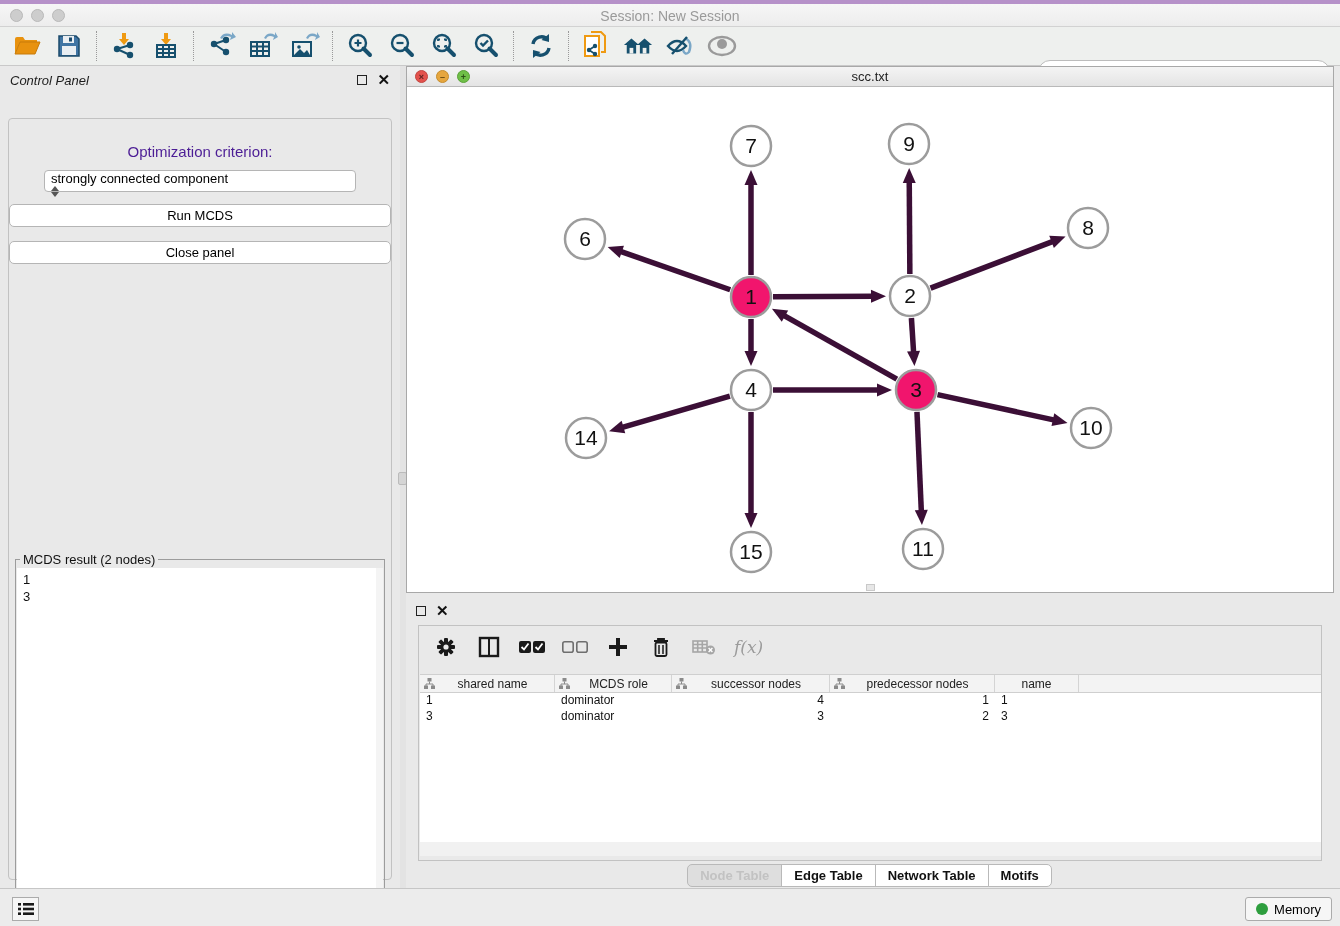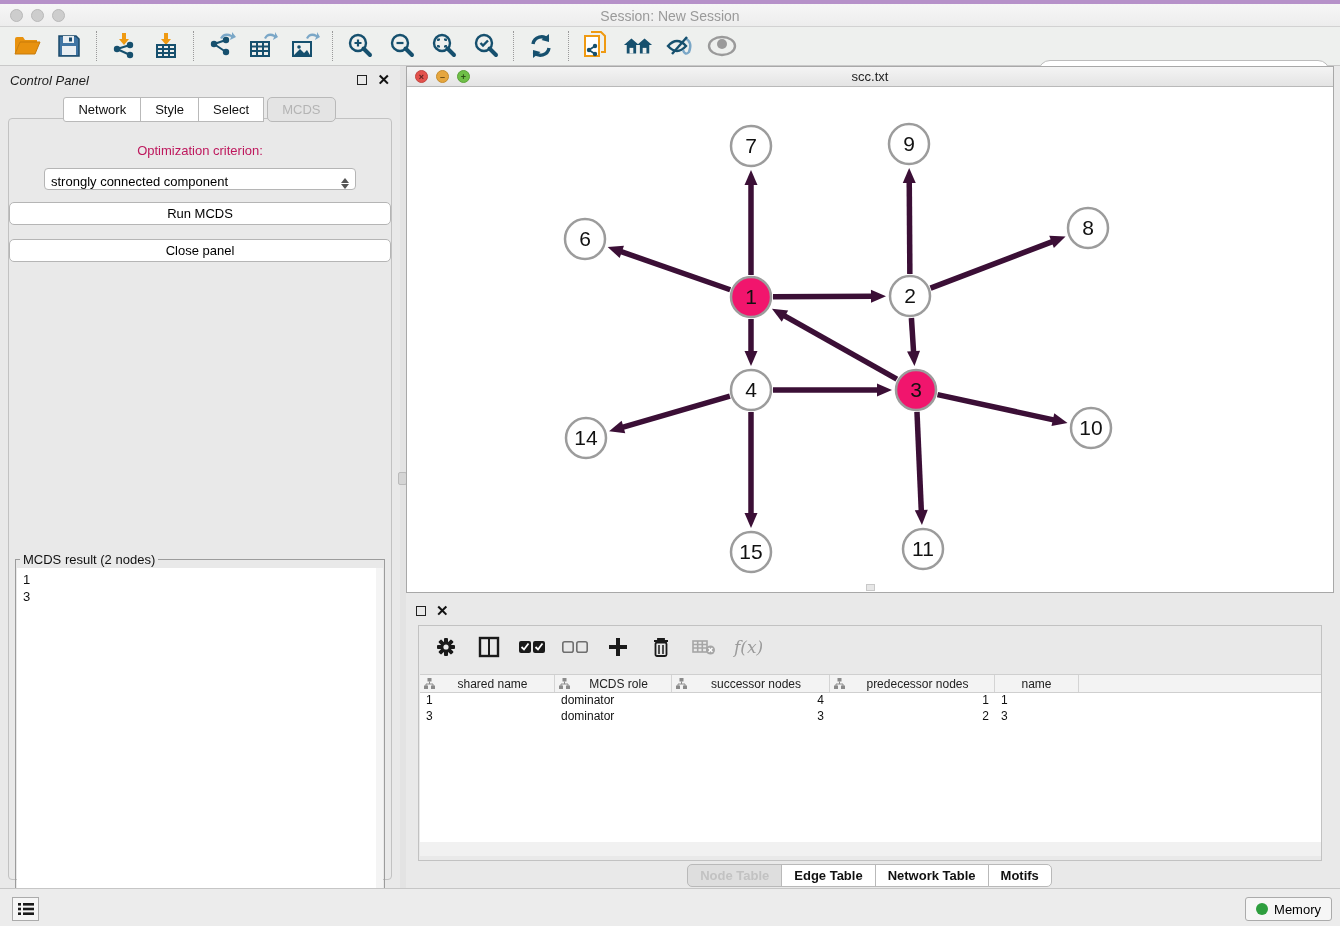--- a/index.html
+++ b/index.html
@@ -30,23 +30,23 @@
   .float-box { width:10px; height:10px; border:1.5px solid #222; display:inline-block; margin-right:10px; cursor:pointer; }
   .close-x { font-size:15px; font-weight:bold; color:#111; cursor:pointer; line-height:10px; }
 
   .cp-tabs { position:absolute; left:0; top:31px; width:400px; display:flex; justify-content:center; z-index:2; }
   .cp-tab { font-size:13px; padding:4px 14px; background:#fff; border:1px solid #b9b9b9; margin-left:-1px; color:#111; cursor:pointer; }
   .cp-tab.first { border-radius:3px 0 0 3px; }
   .cp-tab.active { background:#e4e4e4; color:#b4b4b4; border-radius:5px; margin-left:3px; }
 
   .cp-content { position:absolute; left:8px; top:52px; width:384px; height:762px;
     border:1px solid #c2c2c2; border-radius:4px; background:#e9e9e9; }
-  .opt-label { text-align:center; margin-top:24px; font-size:13px; color:#be185d; }
+  .opt-label { text-align:center; margin-top:24px; font-size:15px; color:#4c1d95; }
   .cp-select { margin:10px auto 0 auto; width:312px; height:22px; background:#fff; border:1px solid #b5b5b5;
-    border-radius:4px; display:flex; align-items:flex-end; padding:0 6px; font-size:13px; cursor:pointer; }
+    border-radius:4px; display:flex; align-items:flex-start; padding:0 6px; font-size:13px; cursor:pointer;flex-direction:column; }
   .cp-select .sel-text { flex:1; }
   .spin { display:flex; flex-direction:column; gap:1px; align-items:center; }
   .spin i { width:0; height:0; border-left:4px solid transparent; border-right:4px solid transparent; }
   .spin .up { border-bottom:5px solid #555; }
   .spin .down { border-top:5px solid #555; }
   .cp-buttons { display:flex; justify-content:center; gap:14px; margin-top:12px;flex-direction:column; }
   .cp-btn { background:#fff; border:1px solid #b5b5b5; border-radius:5px; font-size:13px; padding:3px 14px; cursor:pointer; }
 
   .mcds-fieldset { position:absolute; left:6px; top:440px; width:370px; height:378px;
     border:1px solid #9c9c9c; }
@@ -270,26 +270,20 @@
     <input type="text" value="" style="">
   </div>
 </div>
 
 <div class="control-panel">
   <div class="panel-header">
     <span class="ph-title">Control Panel</span>
     <span class="float-box"></span>
     <span class="close-x">✕</span>
   </div>
-  <div class="cp-tabs" id="cp-tabs">
-      <div class="cp-tab first">Network</div>
-      <div class="cp-tab">Style</div>
-      <div class="cp-tab">Select</div>
-      <div class="cp-tab active">MCDS</div>
-    </div>
   <div class="cp-content">
     <div class="opt-label">Optimization criterion:</div>
     <div class="cp-select">
       <span class="sel-text">strongly connected component</span>
       <span class="spin">
           <i class="up"></i>
           <i class="down"></i>
         </span>
     </div>
     <div class="cp-buttons">

